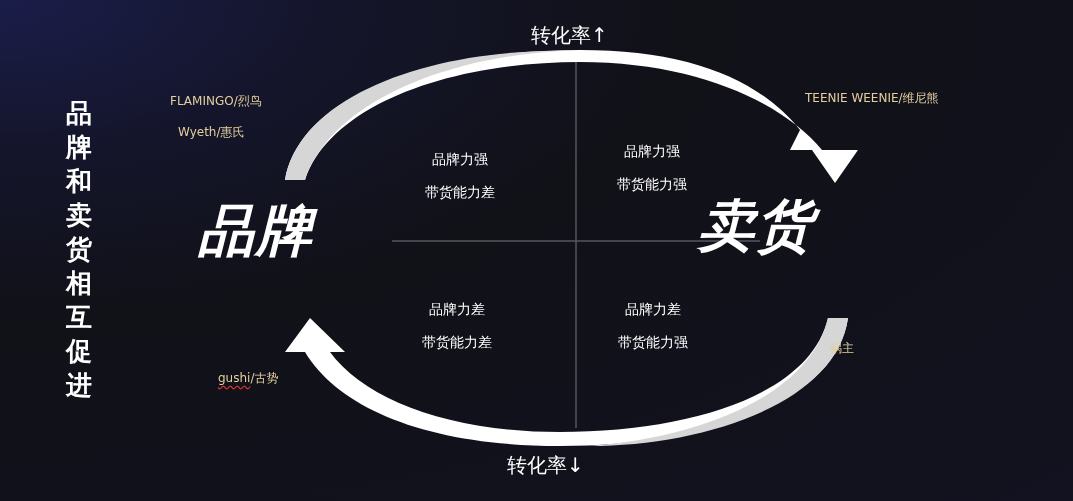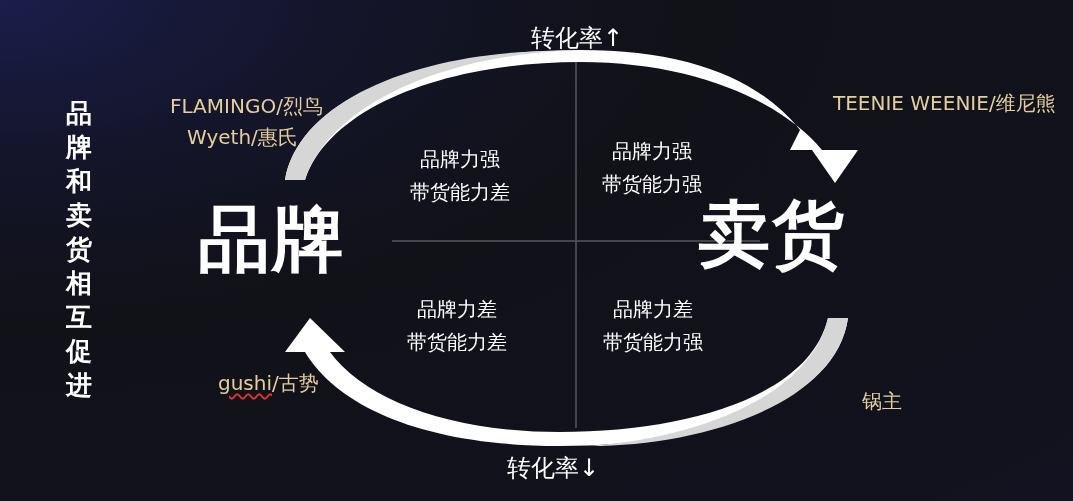--- a/index.html
+++ b/index.html
@@ -3,24 +3,24 @@
 <meta charset="utf-8">
 <style>
   html,body{margin:0;padding:0;}
   body{width:1073px;height:501px;overflow:hidden;position:relative;
     background:radial-gradient(ellipse at 0% 0%, #1b1d4a 0%, #14152a 22%, #111118 45%, #121220 100%);
     font-family:"DejaVu Sans","Liberation Sans",sans-serif;color:#fff;}
   .abs{position:absolute;}
   svg.diagram{position:absolute;left:0;top:0;}
   .vtitle{left:62px;top:96px;width:34px;font-size:26px;font-weight:bold;line-height:34px;text-align:center;color:#fff;letter-spacing:0;}
   .vtitle span{display:block;}
-  .brand-label{color:#e3cf9e;font-size:20px;white-space:nowrap;}
-  .conv{font-size:24px;color:#fff;white-space:nowrap;}
-  .big{font-size:72px;font-weight:bold;color:#fff;white-space:nowrap;letter-spacing:2px;line-height:1;}
-  .quad{font-size:20px;color:#fff;text-align:center;line-height:33px;white-space:nowrap;}
+  .brand-label{color:#e3cf9e;font-size:12px;white-space:nowrap;}
+  .conv{font-size:20px;color:#fff;white-space:nowrap;}
+  .big{font-size:56px;font-weight:bold;color:#fff;white-space:nowrap;letter-spacing:2px;line-height:1;font-style:italic;}
+  .quad{font-size:14px;color:#fff;text-align:center;line-height:33px;white-space:nowrap;}
   .squiggle{text-decoration:underline wavy #d33;text-underline-offset:3px;}
 </style>
 </head>
 <body>
 
 <svg class="diagram" width="1073" height="501" viewBox="0 0 1073 501">
 
   <line x1="576" y1="62" x2="576" y2="428" stroke="#55565e" stroke-width="1.5"></line>
   <line x1="392" y1="241" x2="760" y2="241" stroke="#55565e" stroke-width="1.5"></line>
 
@@ -64,18 +64,18 @@
 <div class="abs quad" style="left:397px;top:293px;width:120px;">
   <div>品牌力差</div>
   <div>带货能力差</div>
 </div>
 <div class="abs quad" style="left:593px;top:293px;width:120px;">
   <div>品牌力差</div>
   <div>带货能力强</div>
 </div>
 
 <div class="abs brand-label" style="left:170px;top:93px;">FLAMINGO/烈鸟</div>
-<div class="abs brand-label" style="left:187px;top:124px;">Wyeth/惠氏</div>
-<div class="abs brand-label" style="left:833px;top:90px;">TEENIE WEENIE/维尼熊</div>
-<div class="abs brand-label" style="left:862px;top:340px;margin-top:48px;">锅主</div>
+<div class="abs brand-label" style="left:178px;top:124px;">Wyeth/惠氏</div>
+<div class="abs brand-label" style="left:805px;top:90px;">TEENIE WEENIE/维尼熊</div>
+<div class="abs brand-label" style="left:830px;top:340px;">锅主</div>
 <div class="abs brand-label" style="left:218px;top:370px;">
   <span class="squiggle">gushi</span><span>/古势</span>
 </div>
 
 </body></html>

